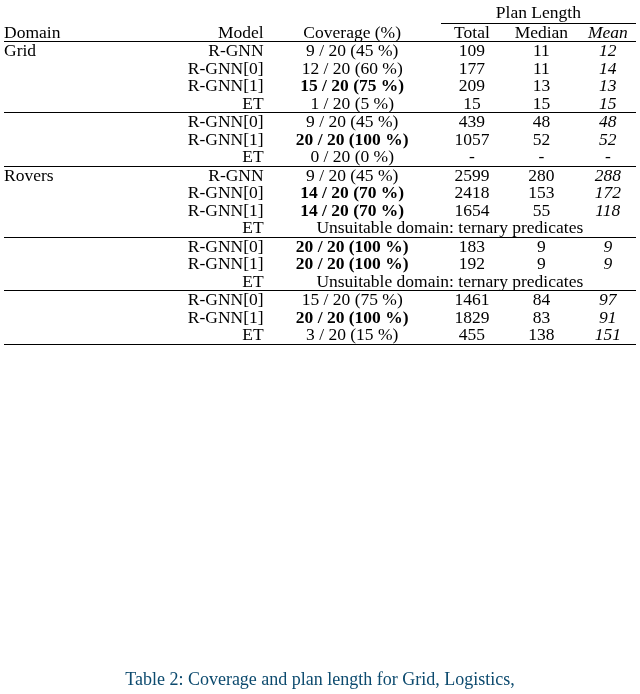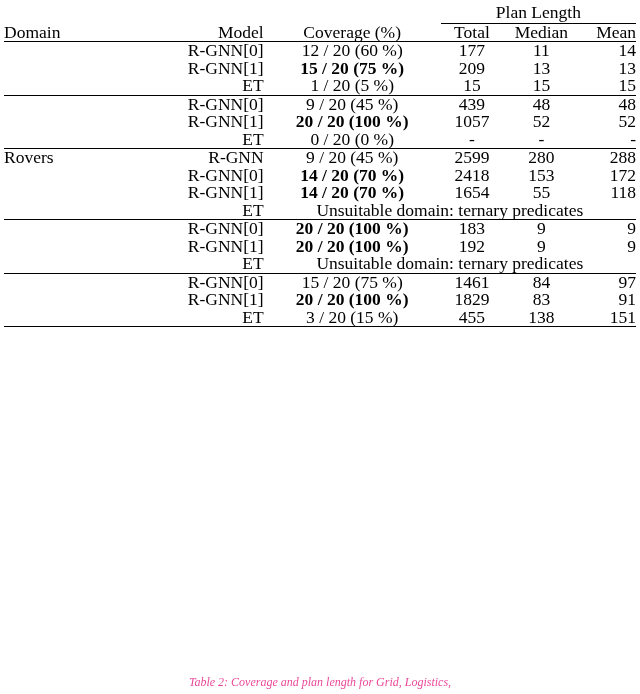--- a/index.html
+++ b/index.html
@@ -32,21 +32,21 @@
     padding: 0;
     vertical-align: baseline;
     font-weight: normal;
   }
   
   .c-domain { width: 140px; text-align: left; padding-left: 4px; }
   .c-model  { width: 118px; text-align: right; }
   .c-cov    { width: 176px; text-align: center; }
   .c-total  { width: 62px;  text-align: center; }
   .c-median { width: 76px;  text-align: center; }
-  .c-mean   { width: 56px;  text-align: right; padding-right: 2px;}
+  .c-mean   { width: 56px;  text-align: center; padding-right: 2px; font-style: italic;}
 
   
   .rule-top td { border-top: 1.6px solid #000; }
   .rule-thin td { border-top: 1px solid #000; }
 
   .grouphead td {
     padding-bottom: 3px;
   }
   .plan-length-head {
     text-align: center;
@@ -77,24 +77,23 @@
   b, .bold { font-weight: bold; }
   .wide-note {
     text-align: center;
   }
   .caption {
     position: absolute;
     left: 0;
     right: 0;
     bottom: 4px;
     text-align: center;
-    font-size: 12px;
+    font-size: 18px;
     font-family: "Liberation Serif", serif;
-    color: #ec4899;
-    font-style: italic;
+    color: #0c4a6e;
   }
   .caption .cap-label { }
 </style>
 </head>
 <body>
 
 <div class="page">
 
   <table class="results">
     <tbody>
@@ -117,20 +116,28 @@
         <td class="c-mean">Mean</td>
       </tr>
         <tr class="rule-top">
           <td></td>
           <td></td>
           <td></td>
           <td></td>
           <td></td>
           <td></td>
         </tr>
+        <tr class="body-row group-first">
+          <td class="c-domain">Grid</td>
+          <td class="c-model">R-GNN</td>
+          <td class="c-cov">9 / 20 (45 %)</td>
+          <td class="c-total">109</td>
+          <td class="c-median">11</td>
+          <td class="c-mean">12</td>
+        </tr>
         <tr class="body-row">
           <td class="c-domain"></td>
           <td class="c-model">R-GNN[0]</td>
           <td class="c-cov">12 / 20 (60 %)</td>
           <td class="c-total">177</td>
           <td class="c-median">11</td>
           <td class="c-mean">14</td>
         </tr>
         <tr class="body-row">
           <td class="c-domain"></td>

